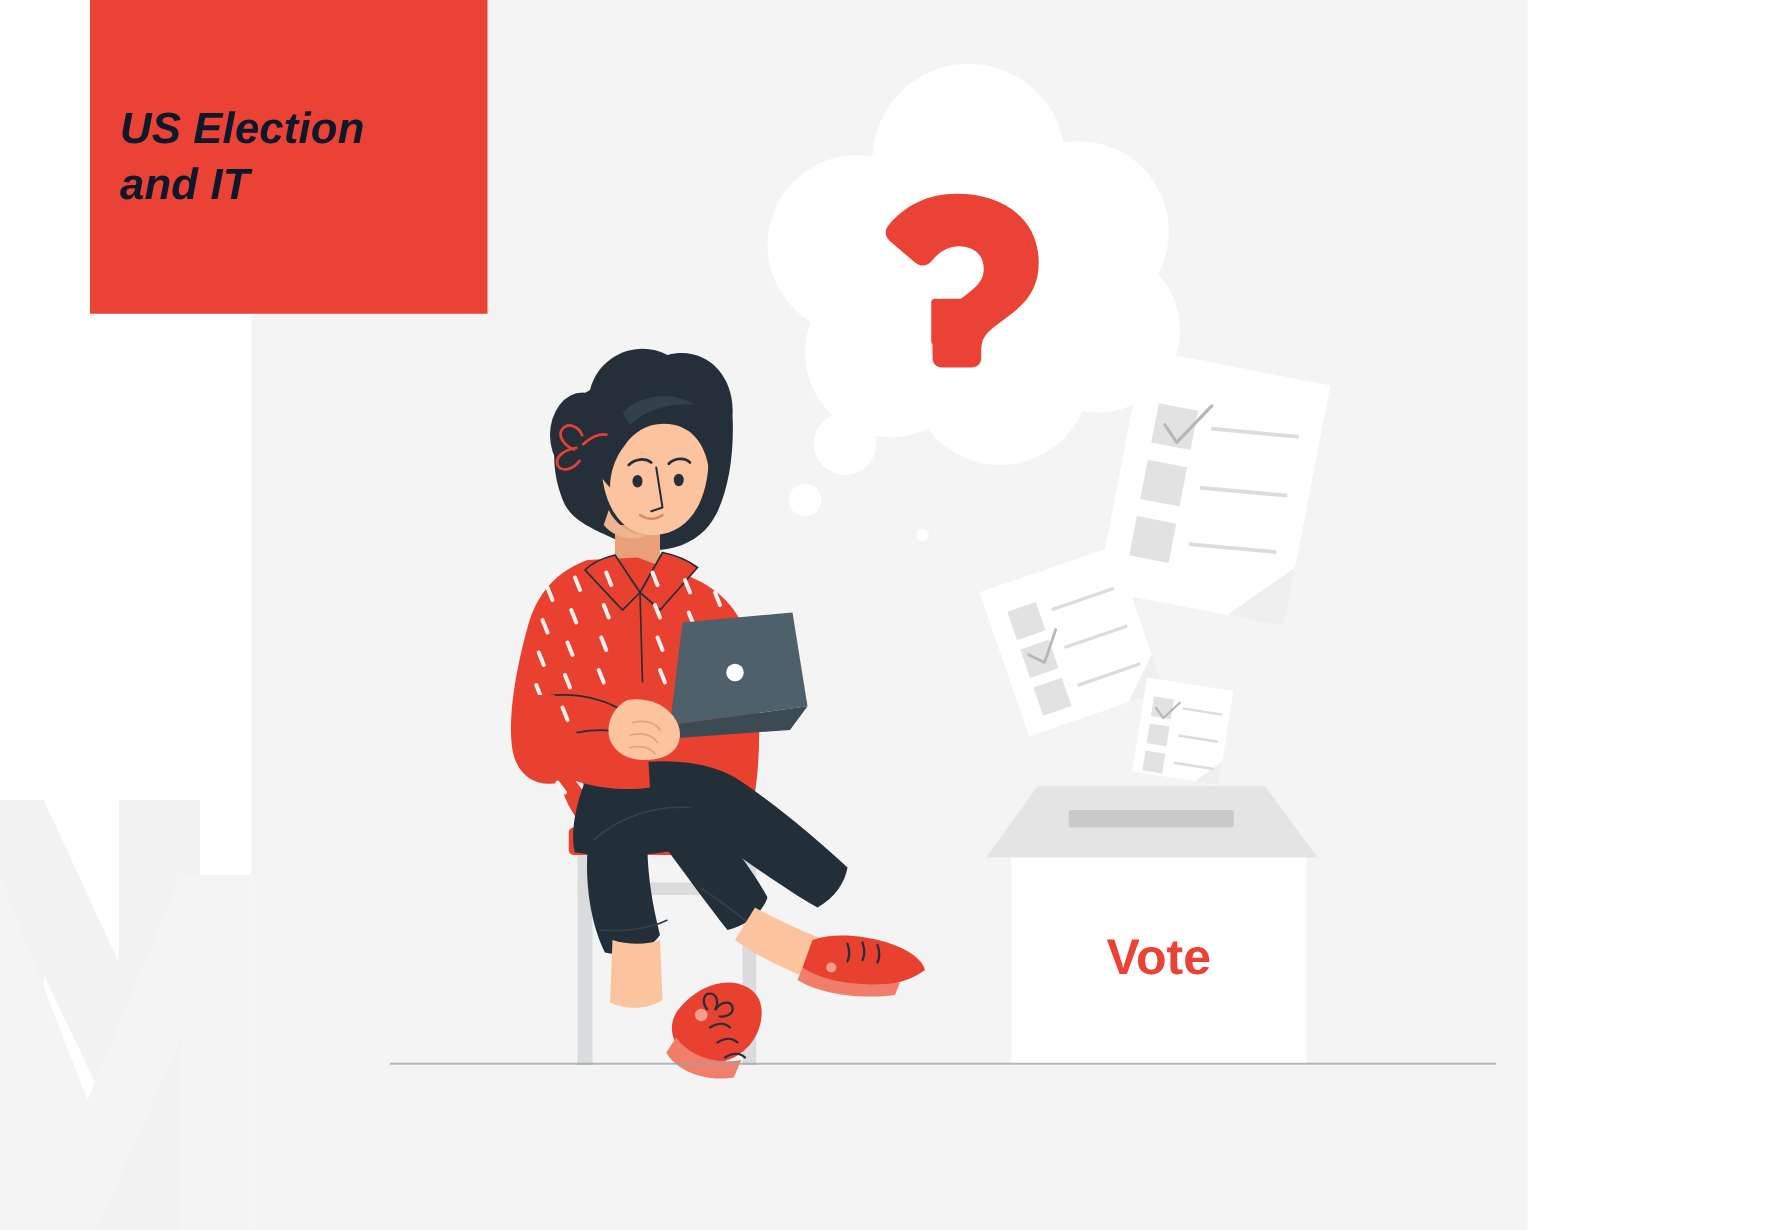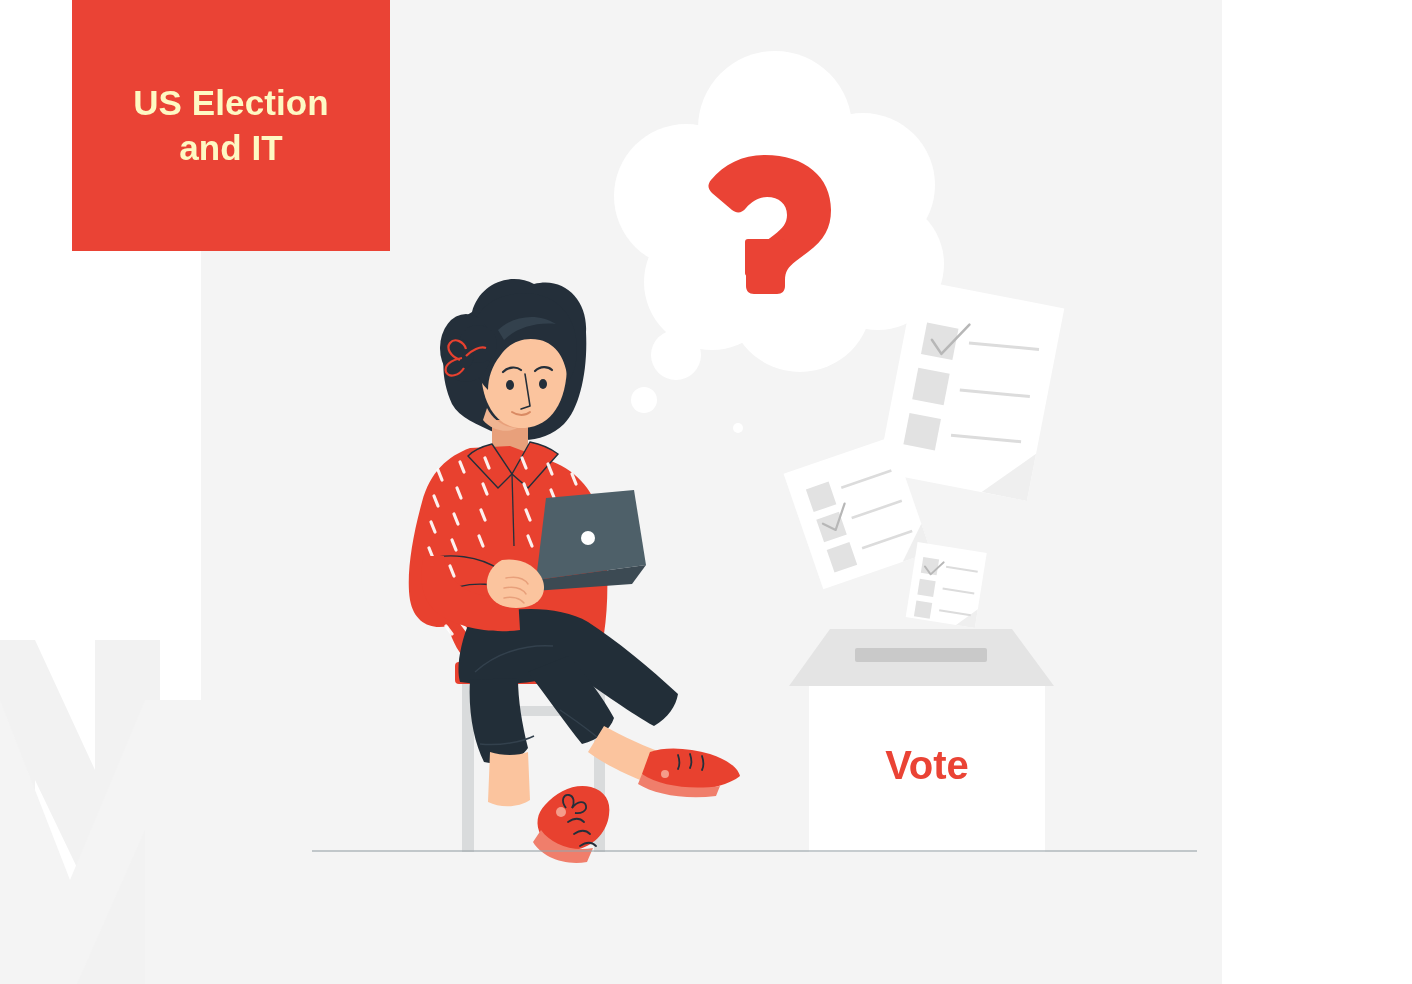--- a/index.html
+++ b/index.html
@@ -14,28 +14,29 @@
   #stage > svg{display:block;}
   .banner{
     position:absolute;
     left:72px;top:0;
     width:318px;height:251px;
     background:#EA4335;
     display:flex;align-items:center;justify-content:center;
     z-index:5;
   }
   .banner-text{
-    color:#fef9c3;
+    color:#0f172a;
     font-weight:bold;
     font-size:35px;
     line-height:1.28;
-    text-align:center;
+    text-align:left;
     letter-spacing:0.1px;
     width:270px;
     white-space:pre-line;
+    font-style:italic;
   }
 </style>
 </head>
 <body>
 
 <div id="stage">
 <svg width="1412" height="984" viewBox="0 0 1412 984" xmlns="http://www.w3.org/2000/svg">
 
   <rect x="0" y="0" width="1412" height="984" fill="#ffffff"></rect>
   <rect x="201" y="0" width="1021" height="984" fill="#f4f4f4"></rect>

